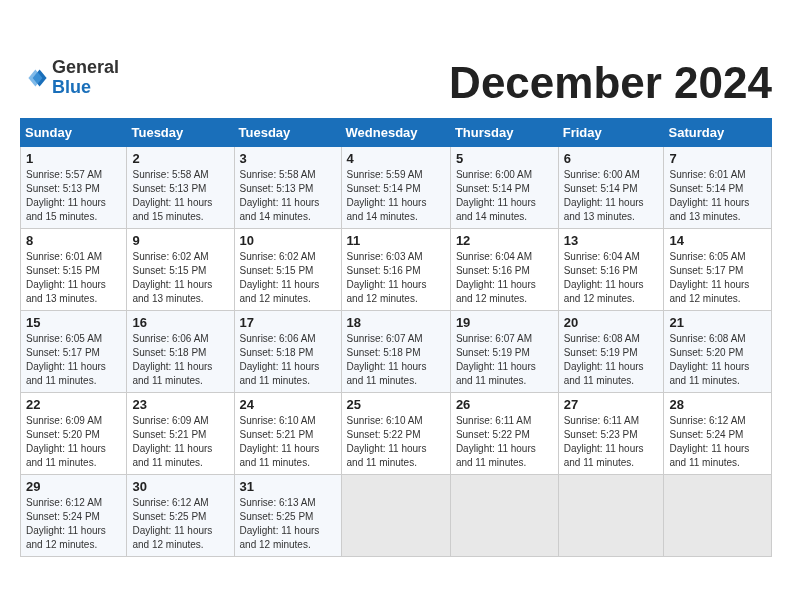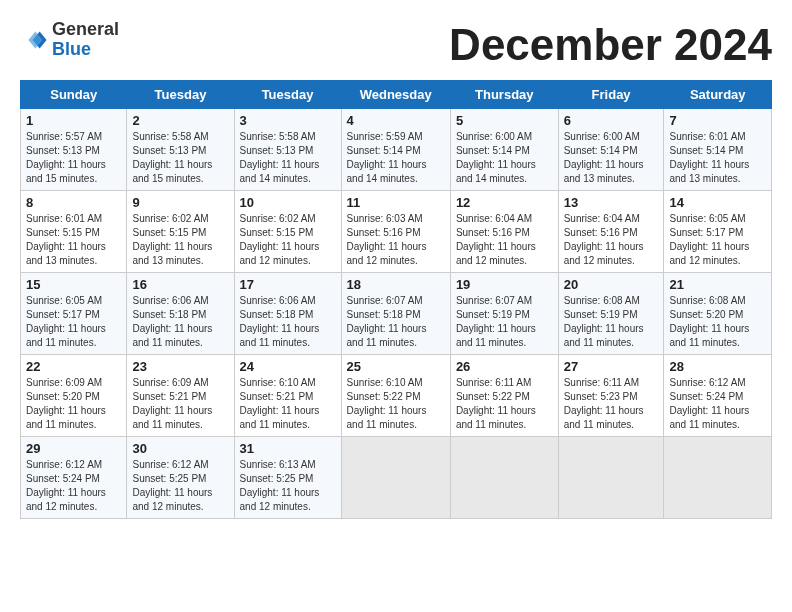--- a/index.html
+++ b/index.html
@@ -8,20 +8,21 @@
       background: #fff;
       width: 792px;
       min-height: 612px;
       padding: 20px;
     }
     .header-area {
       display: flex;
       justify-content: space-between;
       align-items: flex-start;
       margin-bottom: 10px;
+      margin-top: 38px;
     }
     .logo {
       display: flex;
       align-items: center;
       gap: 4px;
     }
     .logo-text {
       font-size: 18px;
       font-weight: bold;
       line-height: 1.1;
@@ -47,21 +48,21 @@
     }
     .calendar {
       width: 100%;
       border-collapse: collapse;
       font-size: 11px;
     }
     .calendar thead tr th {
       background: #1a6fba;
       color: #fff;
       padding: 6px 4px;
-      text-align: center;
+      text-align: left;
       font-size: 13px;
       font-weight: bold;
       border: 1px solid #1a6fba;
     }
     .calendar tbody tr td {
       border: 1px solid #ccc;
       vertical-align: top;
       padding: 4px 5px;
       width: 113px;
       min-height: 70px;

